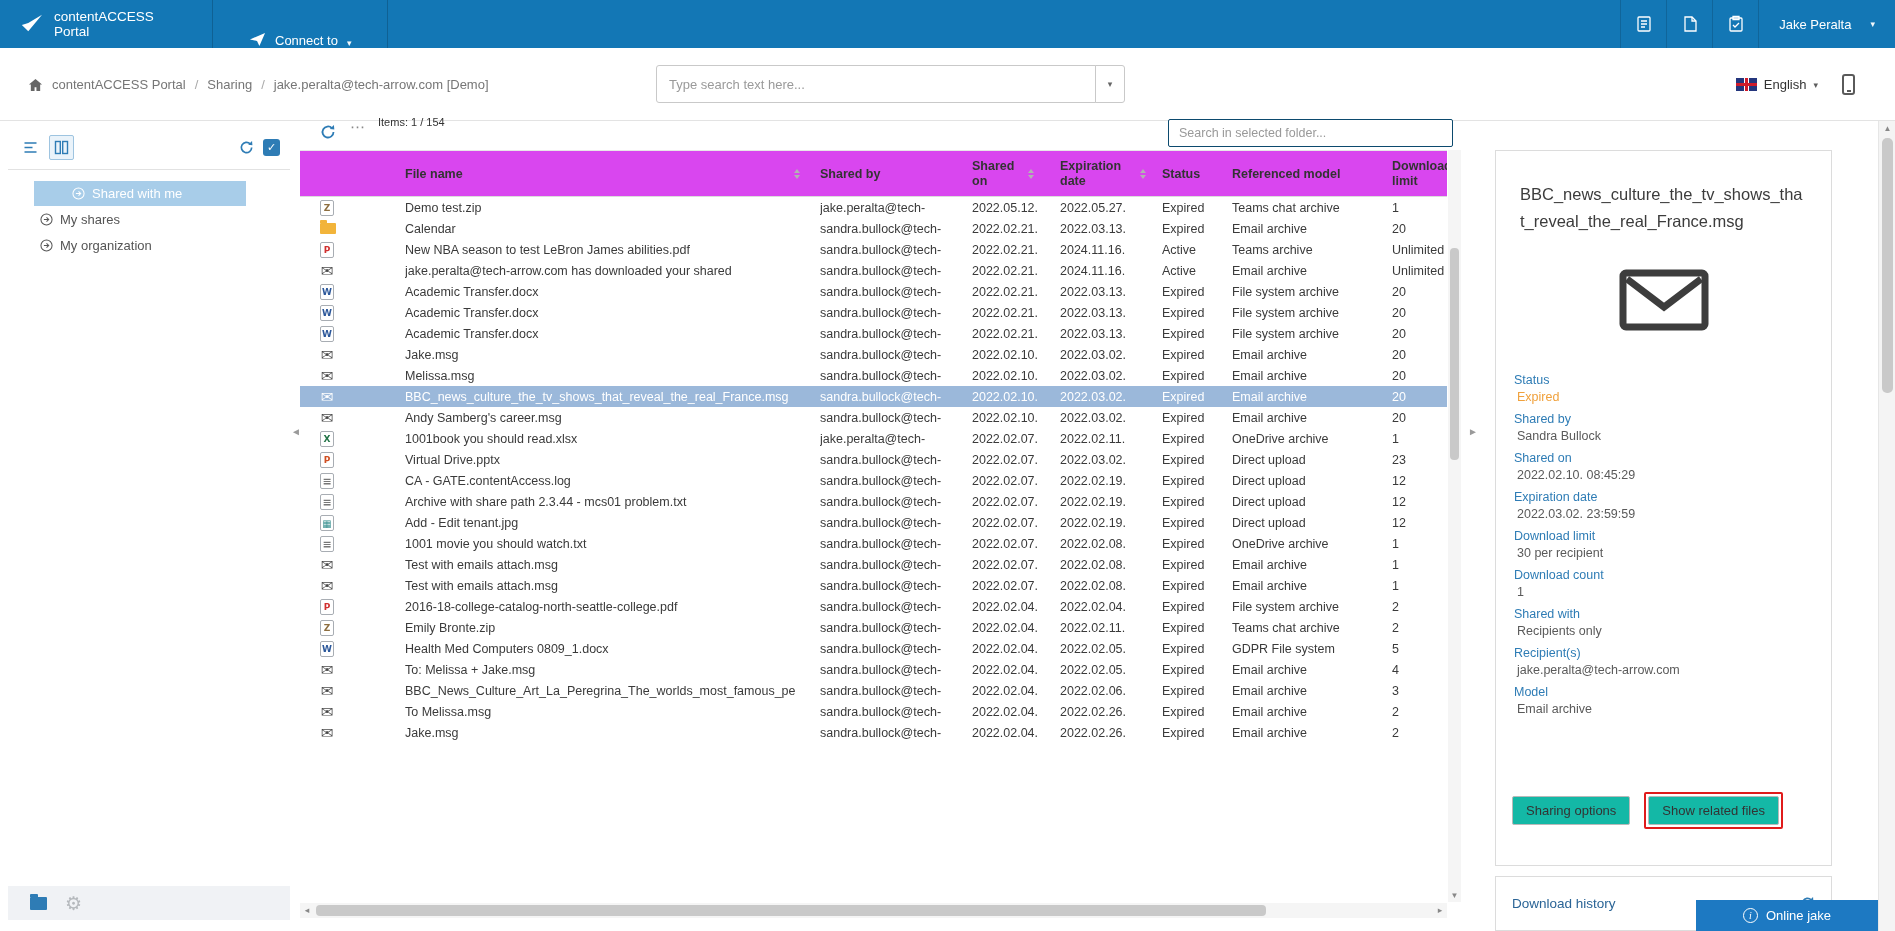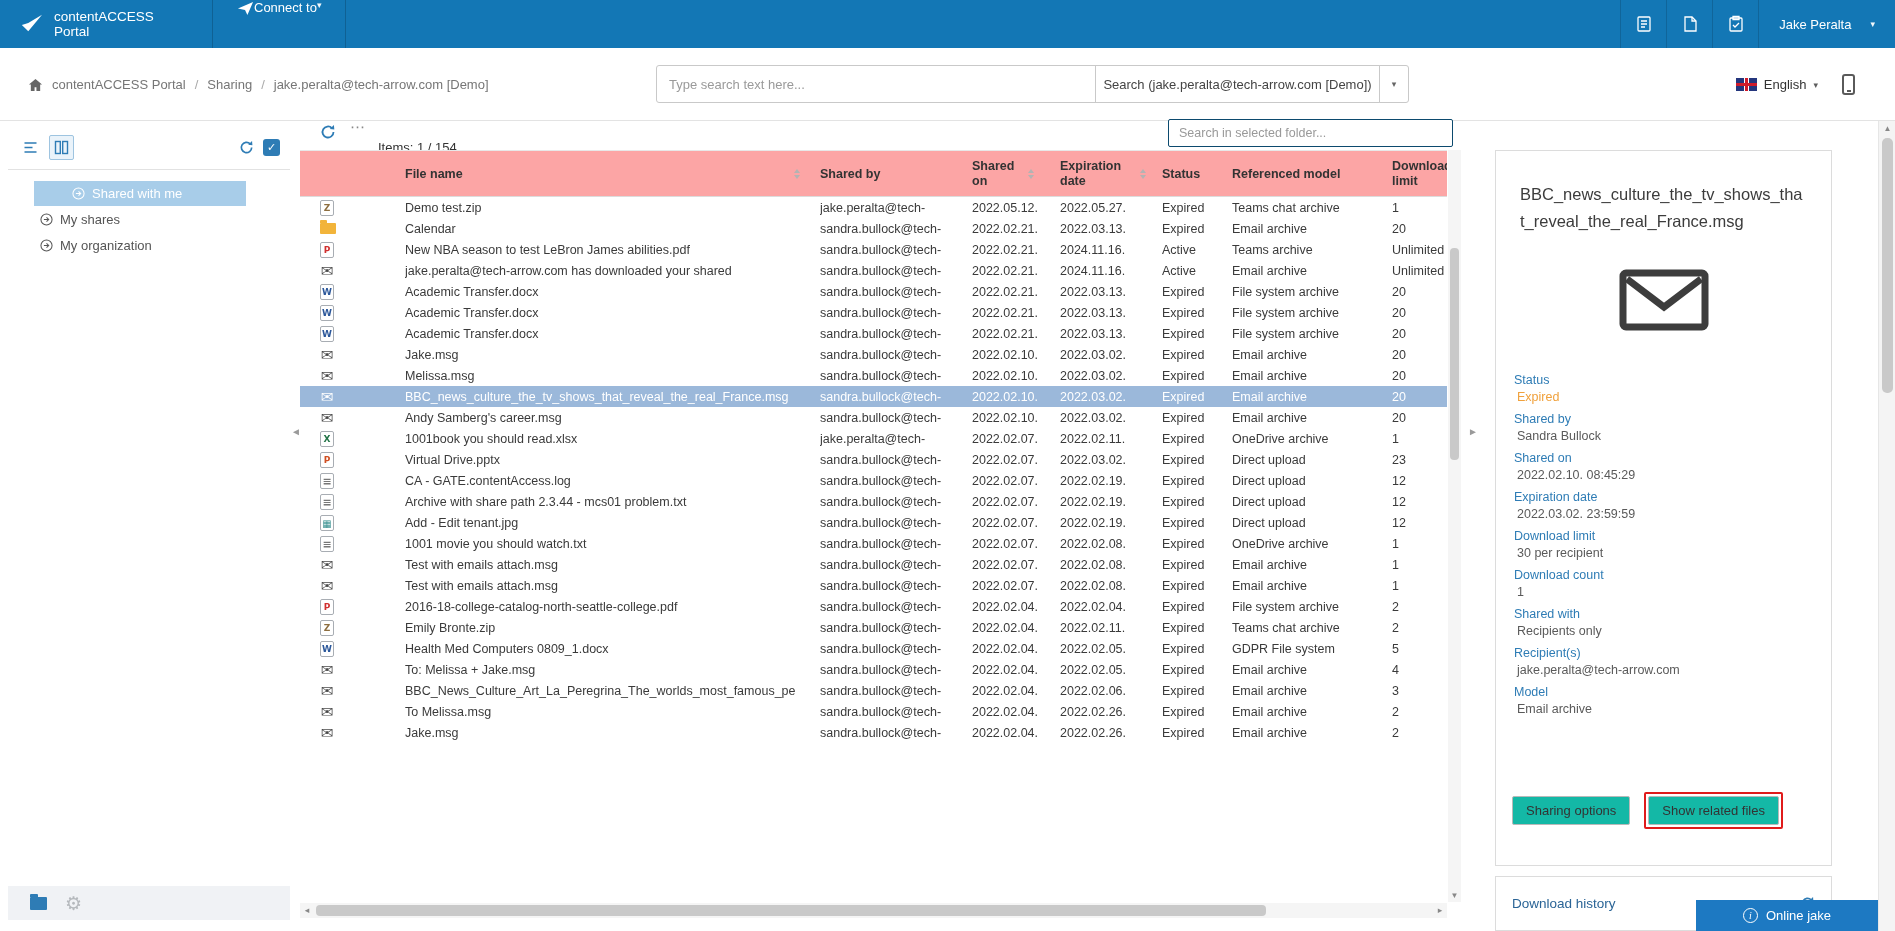--- a/index.html
+++ b/index.html
@@ -5,21 +5,21 @@
   * { margin:0; padding:0; box-sizing:border-box; }
   html,body { width:1895px; height:931px; overflow:hidden; }
   body { font-family:"Liberation Sans", sans-serif; font-size:13px; color:#333; background:#fff; position:relative; }
   svg { display:block; }
 
   
   .navbar { position:absolute; left:0; top:0; width:1895px; height:48px;
     background:var(--navbar,#1377b5); color:#fff; display:flex; align-items:stretch; }
   .nav-brand { display:flex; align-items:center; gap:10px; padding:0 20px; width:212px; }
   .nav-brand span { font-size:13.5px; }
-  .nav-connect { display:flex; align-items:flex-start; padding:0 24px;
+  .nav-connect { display:flex; align-items:flex-end; gap:9px; padding:0 36px;
     border-left:1px solid rgba(0,0,0,.18); border-right:1px solid rgba(0,0,0,.18); font-size:13px; cursor:pointer; }
   .caret { font-size:9px; opacity:.95; }
   .nav-right { margin-left:auto; display:flex; align-items:stretch; }
   .nav-iconbtn { width:46px; display:flex; align-items:center; justify-content:center;
     border-left:1px solid rgba(0,0,0,.15); cursor:pointer; }
   .nav-user { display:flex; align-items:center; gap:19px; padding:0 20px;
     border-left:1px solid rgba(0,0,0,.15); font-size:13px; cursor:pointer; }
 
   
   .crumbbar { position:absolute; left:0; top:48px; width:1895px; height:73px; background:#fff;
@@ -69,27 +69,27 @@
     position:relative; display:inline-block; cursor:pointer; }
   .folderic::before { content:""; position:absolute; top:-3px; left:0; width:8px; height:3px;
     background:var(--accent,#2e7cb5); border-radius:1px 1px 0 0; }
   .gear { font-size:19px; color:#b5b9bd; line-height:1; cursor:pointer;
     font-family:"DejaVu Sans", sans-serif; }
 
   
   .mtoolbar { position:absolute; left:300px; top:116px; width:1147px; height:34px; }
   .mtoolbar .refresh { position:absolute; left:20px; top:8px; }
   .more { position:absolute; left:50px; top:2px; color:#888; font-size:15px; letter-spacing:1px; cursor:pointer; }
-  .itemscount { position:absolute; left:78px; top:24px; font-size:13px; color:#333; }
+  .itemscount { position:absolute; left:78px; top:0; font-size:11px; color:#333; }
   .foldersearch { position:absolute; left:868px; top:3px; width:285px; height:28px; border:1px solid #0c4a6e;
     border-radius:2px; padding:0 10px; font-size:12.5px; font-family:inherit; outline:none; }
   .foldersearch::placeholder { color:#999; }
 
   
-  .thead { position:absolute; left:300px; top:150px; width:1147px; height:47px; background:#fca5a5;
+  .thead { position:absolute; left:300px; top:150px; width:1147px; height:47px; background:#d946ef;
     border-top:1px solid #e8e8e8; border-bottom:1px solid #dcdcdc; display:flex; align-items:center;
     font-weight:bold; font-size:12.5px; color:#333; }
   .hc { display:flex; align-items:center; overflow:hidden; }
   .tbody { position:absolute; left:300px; top:197px; width:1147px; height:550px; overflow:hidden; }
   .trow { display:flex; align-items:center; height:21px; font-size:12.5px; color:#3a3a3a; cursor:pointer; }
   .trow.sel { background:var(--selected-row,#9bb8da); color:#fff; }
   .cell { overflow:hidden; white-space:nowrap; padding-right:6px; }
   .c-icon   { width:105px; padding-left:20px; flex:none; }
   .c-name   { width:415px; flex:none; }
   .c-by     { width:152px; flex:none; }
@@ -220,21 +220,20 @@
         <path fill="#666" d="M8 1 1 7h2v7h4v-4h2v4h4V7h2z"></path>
       </svg>
     <a>contentACCESS Portal</a>
     <span class="sep">/</span>
     <a>Sharing</a>
     <span class="sep">/</span>
     <span>jake.peralta@tech-arrow.com [Demo]</span>
   </div>
   <div class="searchgroup">
     <input placeholder="Type search text here..." style="">
-    <button class="searchbtn">Search (jake.peralta@tech-arrow.com [Demo])</button>
     <button class="searchcaret">▾</button>
   </div>
   <div class="crumbright">
     <div class="lang">
       <span class="flag"></span>
       <span>English</span>
       <span class="caret">▾</span>
     </div>
     <span class="phone"></span>
   </div>

